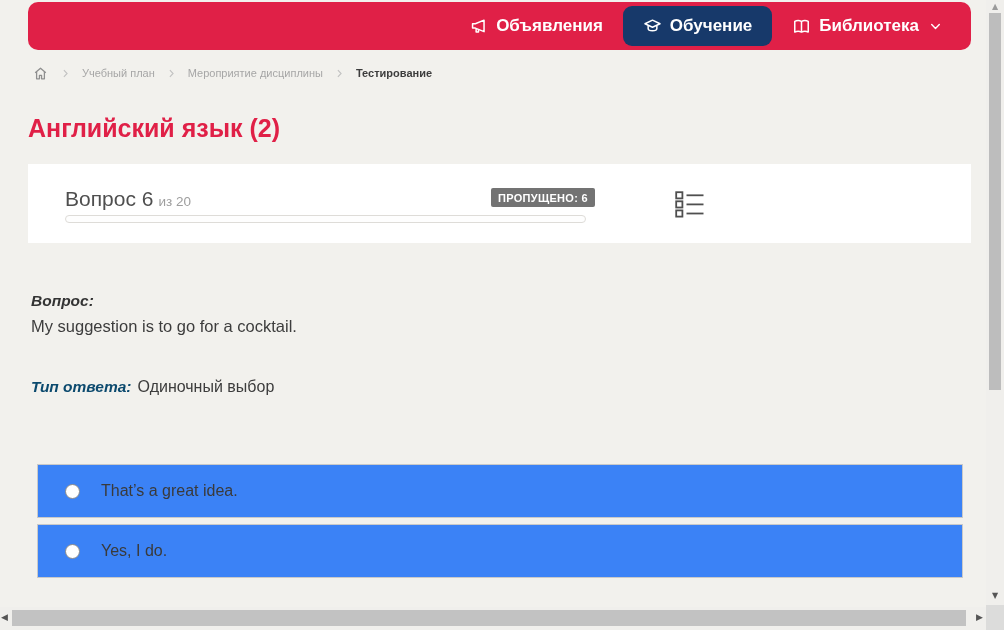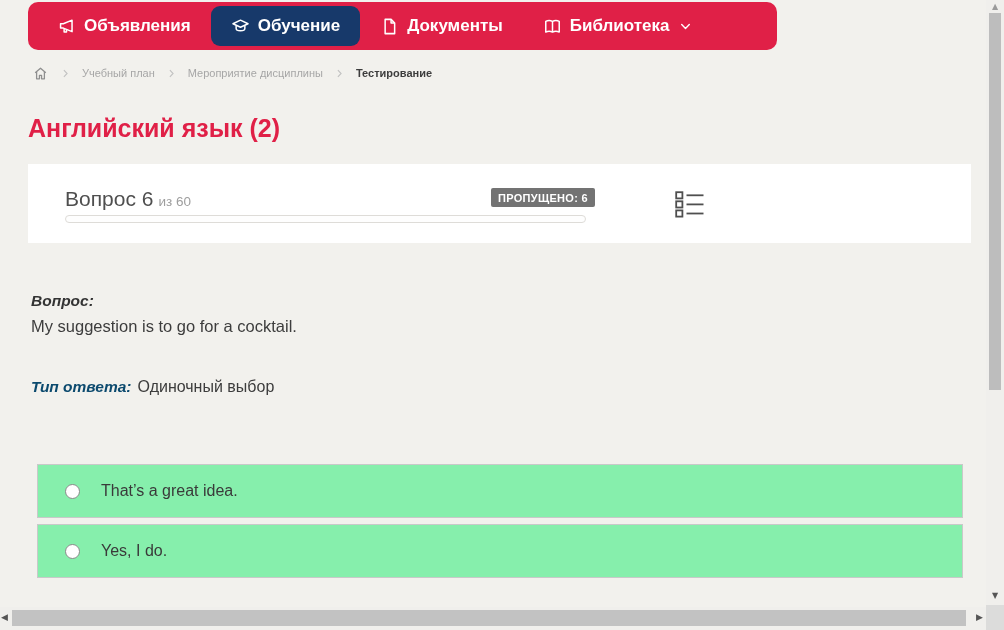--- a/index.html
+++ b/index.html
@@ -5,23 +5,23 @@
   * { margin:0; padding:0; box-sizing:border-box; }
   html,body { width:1004px; height:630px; }
   body {
     position:relative; overflow:hidden;
     background:#f2f1ed;
     font-family:"Liberation Sans", sans-serif;
     -webkit-font-smoothing:antialiased;
   }
   
   .navbar {
-    position:absolute; left:28px; top:2px; width:749px; height:48px;
+    position:absolute; left:28px; top:2px; width:943px; height:48px;
     background:#e02047; border-radius:10px;
-    display:flex; align-items:stretch; padding:4px 9px;
+    display:flex; align-items:stretch; padding:4px 9px;justify-content:flex-end;
   }
   .nav-item {
     display:flex; align-items:center; gap:8px; padding:0 20px;
     color:#fff; font-weight:bold; font-size:17px; white-space:nowrap;
     cursor:pointer; border-radius:9px;
   }
   .nav-item.active { background:#17396a; }
   .nav-item svg { width:19px; height:19px; display:block; flex:none; }
   .nav-item .chev svg { width:13px; height:13px; margin-left:2px; }
   
@@ -73,21 +73,21 @@
   }
   .q-text {
     position:absolute; left:31px; top:317px;
     font-size:16.5px; color:#3d3d3d;
   }
   .q-type { position:absolute; left:31px; top:378px; font-size:16px; color:#3d3d3d; }
   .q-type .type-label { font-size:15.5px; font-weight:bold; font-style:italic; color:#0c4a6e; margin-right:6px; }
   
   .option {
     position:absolute; left:37px; width:926px; height:54px;
-    background:#86efac; border:1px solid #c9c9c9;
+    background:#3b82f6; border:1px solid #c9c9c9;
     display:flex; align-items:center; padding-left:27px; gap:21px;
     cursor:pointer;
   }
   .opt-1 { top:464px; }
   .opt-2 { top:524px; }
   .radio {
     width:15px; height:15px; flex:none;
     border:1px solid #8a8a8a; border-radius:50%; background:#fff;
   }
   .option-label { font-size:16px; color:#3a3a3a; }
@@ -121,29 +121,20 @@
         <svg viewBox="0 0 24 24" fill="none" stroke="#fff" stroke-width="1.9" stroke-linejoin="round">
           <path d="M12 4 L2.5 8.5 L12 13 L21.5 8.5 Z"></path>
           <path d="M6.5 10.8 v3.7 c0 1.6 2.5 2.9 5.5 2.9 s5.5 -1.3 5.5 -2.9 v-3.7"></path>
         </svg>
       </span>
     <span>Обучение</span>
   </div>
   <div class="nav-item">
     <span>
         <svg viewBox="0 0 24 24" fill="none" stroke="#fff" stroke-width="1.9" stroke-linejoin="round">
-          <path d="M6.5 3 H14 l4.5 4.5 V21 H6.5 Z"></path>
-          <path d="M14 3 v4.5 h4.5"></path>
-        </svg>
-      </span>
-    <span>Документы</span>
-  </div>
-  <div class="nav-item">
-    <span>
-        <svg viewBox="0 0 24 24" fill="none" stroke="#fff" stroke-width="1.9" stroke-linejoin="round">
           <path d="M3.5 5.5 c2.6-1.4 5.9-1.4 8.5 0 c2.6-1.4 5.9-1.4 8.5 0 V19 c-2.6-1.4-5.9-1.4-8.5 0 c-2.6-1.4-5.9-1.4-8.5 0 Z"></path>
           <path d="M12 5.5 V19"></path>
         </svg>
       </span>
     <span>Библиотека</span>
     <span class="chev">
         <svg viewBox="0 0 24 24" fill="none" stroke="#fff" stroke-width="2.6" stroke-linecap="round" stroke-linejoin="round">
           <path d="M5 8.5 L12 15.5 L19 8.5"></path>
         </svg>
       </span>
@@ -174,21 +165,21 @@
         <path d="M8.5 4.5 L15.5 12 L8.5 19.5"></path>
       </svg>
     </span>
   <span class="crumb-current">Тестирование</span>
 </div>
 
 <h1 class="page-title">Английский язык (2)</h1>
 
 <div class="qheader">
   <div class="q-num">
-    <span>Вопрос 6</span><span class="q-of">из 60</span>
+    <span>Вопрос 6</span><span class="q-of">из 20</span>
   </div>
   <div class="progress-track">
     <div class="progress-fill"></div>
   </div>
   <div class="skip-badge">ПРОПУЩЕНО: 6</div>
   <div class="qlist-btn">
     <svg viewBox="0 0 30 27" fill="none" stroke="#4f4f4f" stroke-width="1.8">
       <rect x="1.2" y="1.2" width="6.2" height="6.2"></rect>
         <line x1="11.5" y1="4.3" x2="28.5" y2="4.3"></line>
       <rect x="1.2" y="10.3" width="6.2" height="6.2"></rect>

